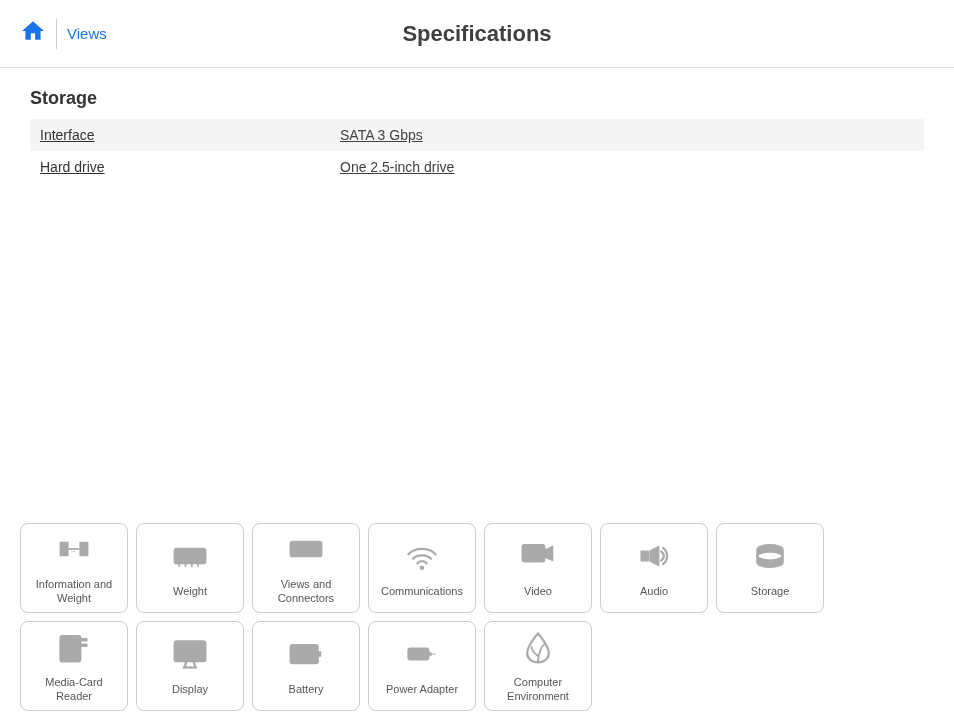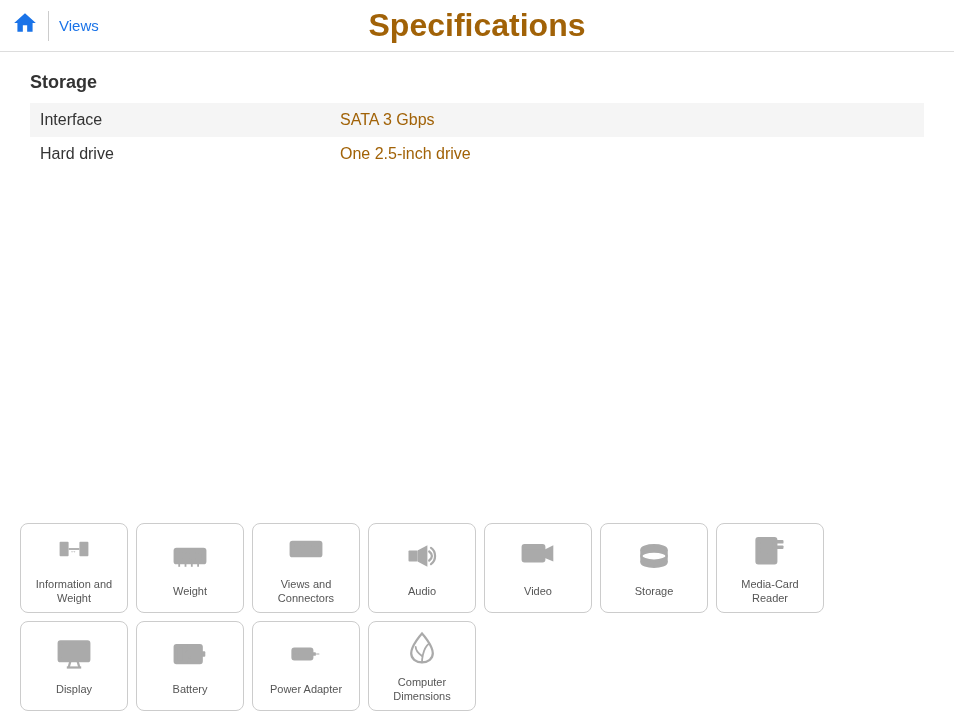--- a/index.html
+++ b/index.html
@@ -2,24 +2,24 @@
 <html><head>
   <meta charset="utf-8">
   <style>
     * { box-sizing: border-box; margin: 0; padding: 0; }
     body { font-family: Arial, sans-serif; background: #fff; color: #333; width: 954px; min-height: 721px; }
 
     
     .header {
       display: flex;
       align-items: center;
-      padding: 10px 12px;
+      padding: 10px 20px;
       border-bottom: 1px solid #ddd;
       position: relative;
-      height: 52px;
+      height: 68px;
     }
     .header-left {
       display: flex;
       align-items: center;
       gap: 10px;
     }
     .home-icon {
       color: #1a73e8;
       font-size: 24px;
     }
@@ -30,51 +30,52 @@
     }
     .views-link {
       color: #1a73e8;
       text-decoration: none;
       font-size: 15px;
     }
     .header-title {
       position: absolute;
       left: 50%;
       transform: translateX(-50%);
-      font-size: 32px;
+      font-size: 22px;
       font-weight: bold;
-      color: #a16207;
+      color: #404040;
     }
 
     
     .content {
       padding: 20px 30px;
     }
     .section-title {
       font-size: 18px;
       font-weight: bold;
       margin-bottom: 10px;
     }
     .spec-table {
       width: 100%;
       border-collapse: collapse;
     }
     .spec-table tr:nth-child(odd) {
       background: #f5f5f5;
     }
     .spec-table td {
       padding: 8px 10px;
-      font-size: 16px;
+      font-size: 14px;
+      text-decoration: underline;
     }
     .spec-table td:first-child {
       width: 300px;
       color: #333;
     }
     .spec-table td:last-child {
-      color: #a16207;
+      color: #404040;
     }
 
     
     .bottom-nav {
       position: absolute;
       bottom: 0;
       left: 0;
       right: 0;
       padding: 10px 20px 10px;
       background: #fff;
@@ -178,36 +179,45 @@
     <span class="nav-icon"><svg viewBox="0 0 40 40" fill="none" xmlns="http://www.w3.org/2000/svg">
             <rect x="3" y="12" width="34" height="16" rx="2" stroke="#aaa" stroke-width="2.5"></rect>
             <rect x="7" y="16" width="8" height="8" rx="1" fill="#aaa"></rect>
             <rect x="18" y="16" width="8" height="8" rx="1" fill="#aaa"></rect>
             <rect x="29" y="16" width="5" height="8" rx="1" fill="#aaa"></rect>
           </svg></span>
     <span class="nav-label">Views and Connectors</span>
   </div>
       <div class="nav-item">
     <span class="nav-icon"><svg viewBox="0 0 40 40" fill="none" xmlns="http://www.w3.org/2000/svg">
-            <rect x="5" y="14" width="10" height="12" rx="1" fill="#aaa"></rect>
-            <polygon points="15,14 26,8 26,32 15,26" fill="#aaa"></polygon>
-            <path d="M28 15 C32 18 32 22 28 25" stroke="#aaa" stroke-width="2.5" fill="none" stroke-linecap="round"></path>
-            <path d="M30 11 C36 15 36 25 30 29" stroke="#aaa" stroke-width="2.5" fill="none" stroke-linecap="round"></path>
-          </svg></span>
-    <span class="nav-label">Audio</span>
+            <path d="M5 18 C12 10 28 10 35 18" stroke="#aaa" stroke-width="2.5" fill="none" stroke-linecap="round"></path>
+            <path d="M10 23 C14 18 26 18 30 23" stroke="#aaa" stroke-width="2.5" fill="none" stroke-linecap="round"></path>
+            <path d="M15 28 C17 25 23 25 25 28" stroke="#aaa" stroke-width="2.5" fill="none" stroke-linecap="round"></path>
+            <circle cx="20" cy="33" r="2.5" fill="#aaa"></circle>
+          </svg></span>
+    <span class="nav-label">Communications</span>
   </div>
       <div class="nav-item">
     <span class="nav-icon"><svg viewBox="0 0 40 40" fill="none" xmlns="http://www.w3.org/2000/svg">
             <rect x="3" y="8" width="24" height="18" rx="2" stroke="#aaa" stroke-width="2.5"></rect>
             <line x1="3" y1="12" x2="27" y2="12" stroke="#aaa" stroke-width="2"></line>
             <polygon points="27,13 37,8 37,26 27,22" fill="#aaa"></polygon>
             <line x1="8" y1="8" x2="8" y2="26" stroke="#aaa" stroke-width="1.5" opacity="0.5"></line>
             <line x1="16" y1="8" x2="16" y2="26" stroke="#aaa" stroke-width="1.5" opacity="0.5"></line>
           </svg></span>
     <span class="nav-label">Video</span>
+  </div>
+      <div class="nav-item">
+    <span class="nav-icon"><svg viewBox="0 0 40 40" fill="none" xmlns="http://www.w3.org/2000/svg">
+            <rect x="5" y="14" width="10" height="12" rx="1" fill="#aaa"></rect>
+            <polygon points="15,14 26,8 26,32 15,26" fill="#aaa"></polygon>
+            <path d="M28 15 C32 18 32 22 28 25" stroke="#aaa" stroke-width="2.5" fill="none" stroke-linecap="round"></path>
+            <path d="M30 11 C36 15 36 25 30 29" stroke="#aaa" stroke-width="2.5" fill="none" stroke-linecap="round"></path>
+          </svg></span>
+    <span class="nav-label">Audio</span>
   </div>
       <div class="nav-item">
     <span class="nav-icon"><svg viewBox="0 0 40 40" fill="none" xmlns="http://www.w3.org/2000/svg">
             <ellipse cx="20" cy="13" rx="14" ry="5" stroke="#aaa" stroke-width="2.5"></ellipse>
             <path d="M6 13 L6 27" stroke="#aaa" stroke-width="2.5"></path>
             <path d="M34 13 L34 27" stroke="#aaa" stroke-width="2.5"></path>
             <ellipse cx="20" cy="27" rx="14" ry="5" stroke="#aaa" stroke-width="2.5"></ellipse>
             <ellipse cx="20" cy="20" rx="14" ry="5" stroke="#aaa" stroke-width="2.5" fill="#fff"></ellipse>
           </svg></span>
     <span class="nav-label">Storage</span>
@@ -251,16 +261,16 @@
             <line x1="12" y1="18" x2="12" y2="22" stroke="#aaa" stroke-width="1.5"></line>
           </svg></span>
     <span class="nav-label">Power Adapter</span>
   </div>
       <div class="nav-item">
     <span class="nav-icon"><svg viewBox="0 0 40 40" fill="none" xmlns="http://www.w3.org/2000/svg">
             <path d="M20 5 C20 5 8 18 8 27 C8 33 13 37 20 37 C27 37 32 33 32 27 C32 18 20 5 20 5Z" stroke="#aaa" stroke-width="2.5" fill="none"></path>
             <path d="M20 37 C20 37 20 22 28 16" stroke="#aaa" stroke-width="2" fill="none" stroke-linecap="round"></path>
             <path d="M20 30 C20 30 13 25 13 20" stroke="#aaa" stroke-width="2" fill="none" stroke-linecap="round"></path>
           </svg></span>
-    <span class="nav-label">Computer Dimensions</span>
+    <span class="nav-label">Computer Environment</span>
   </div>
     </div>
 </div>
 
 </body></html>

